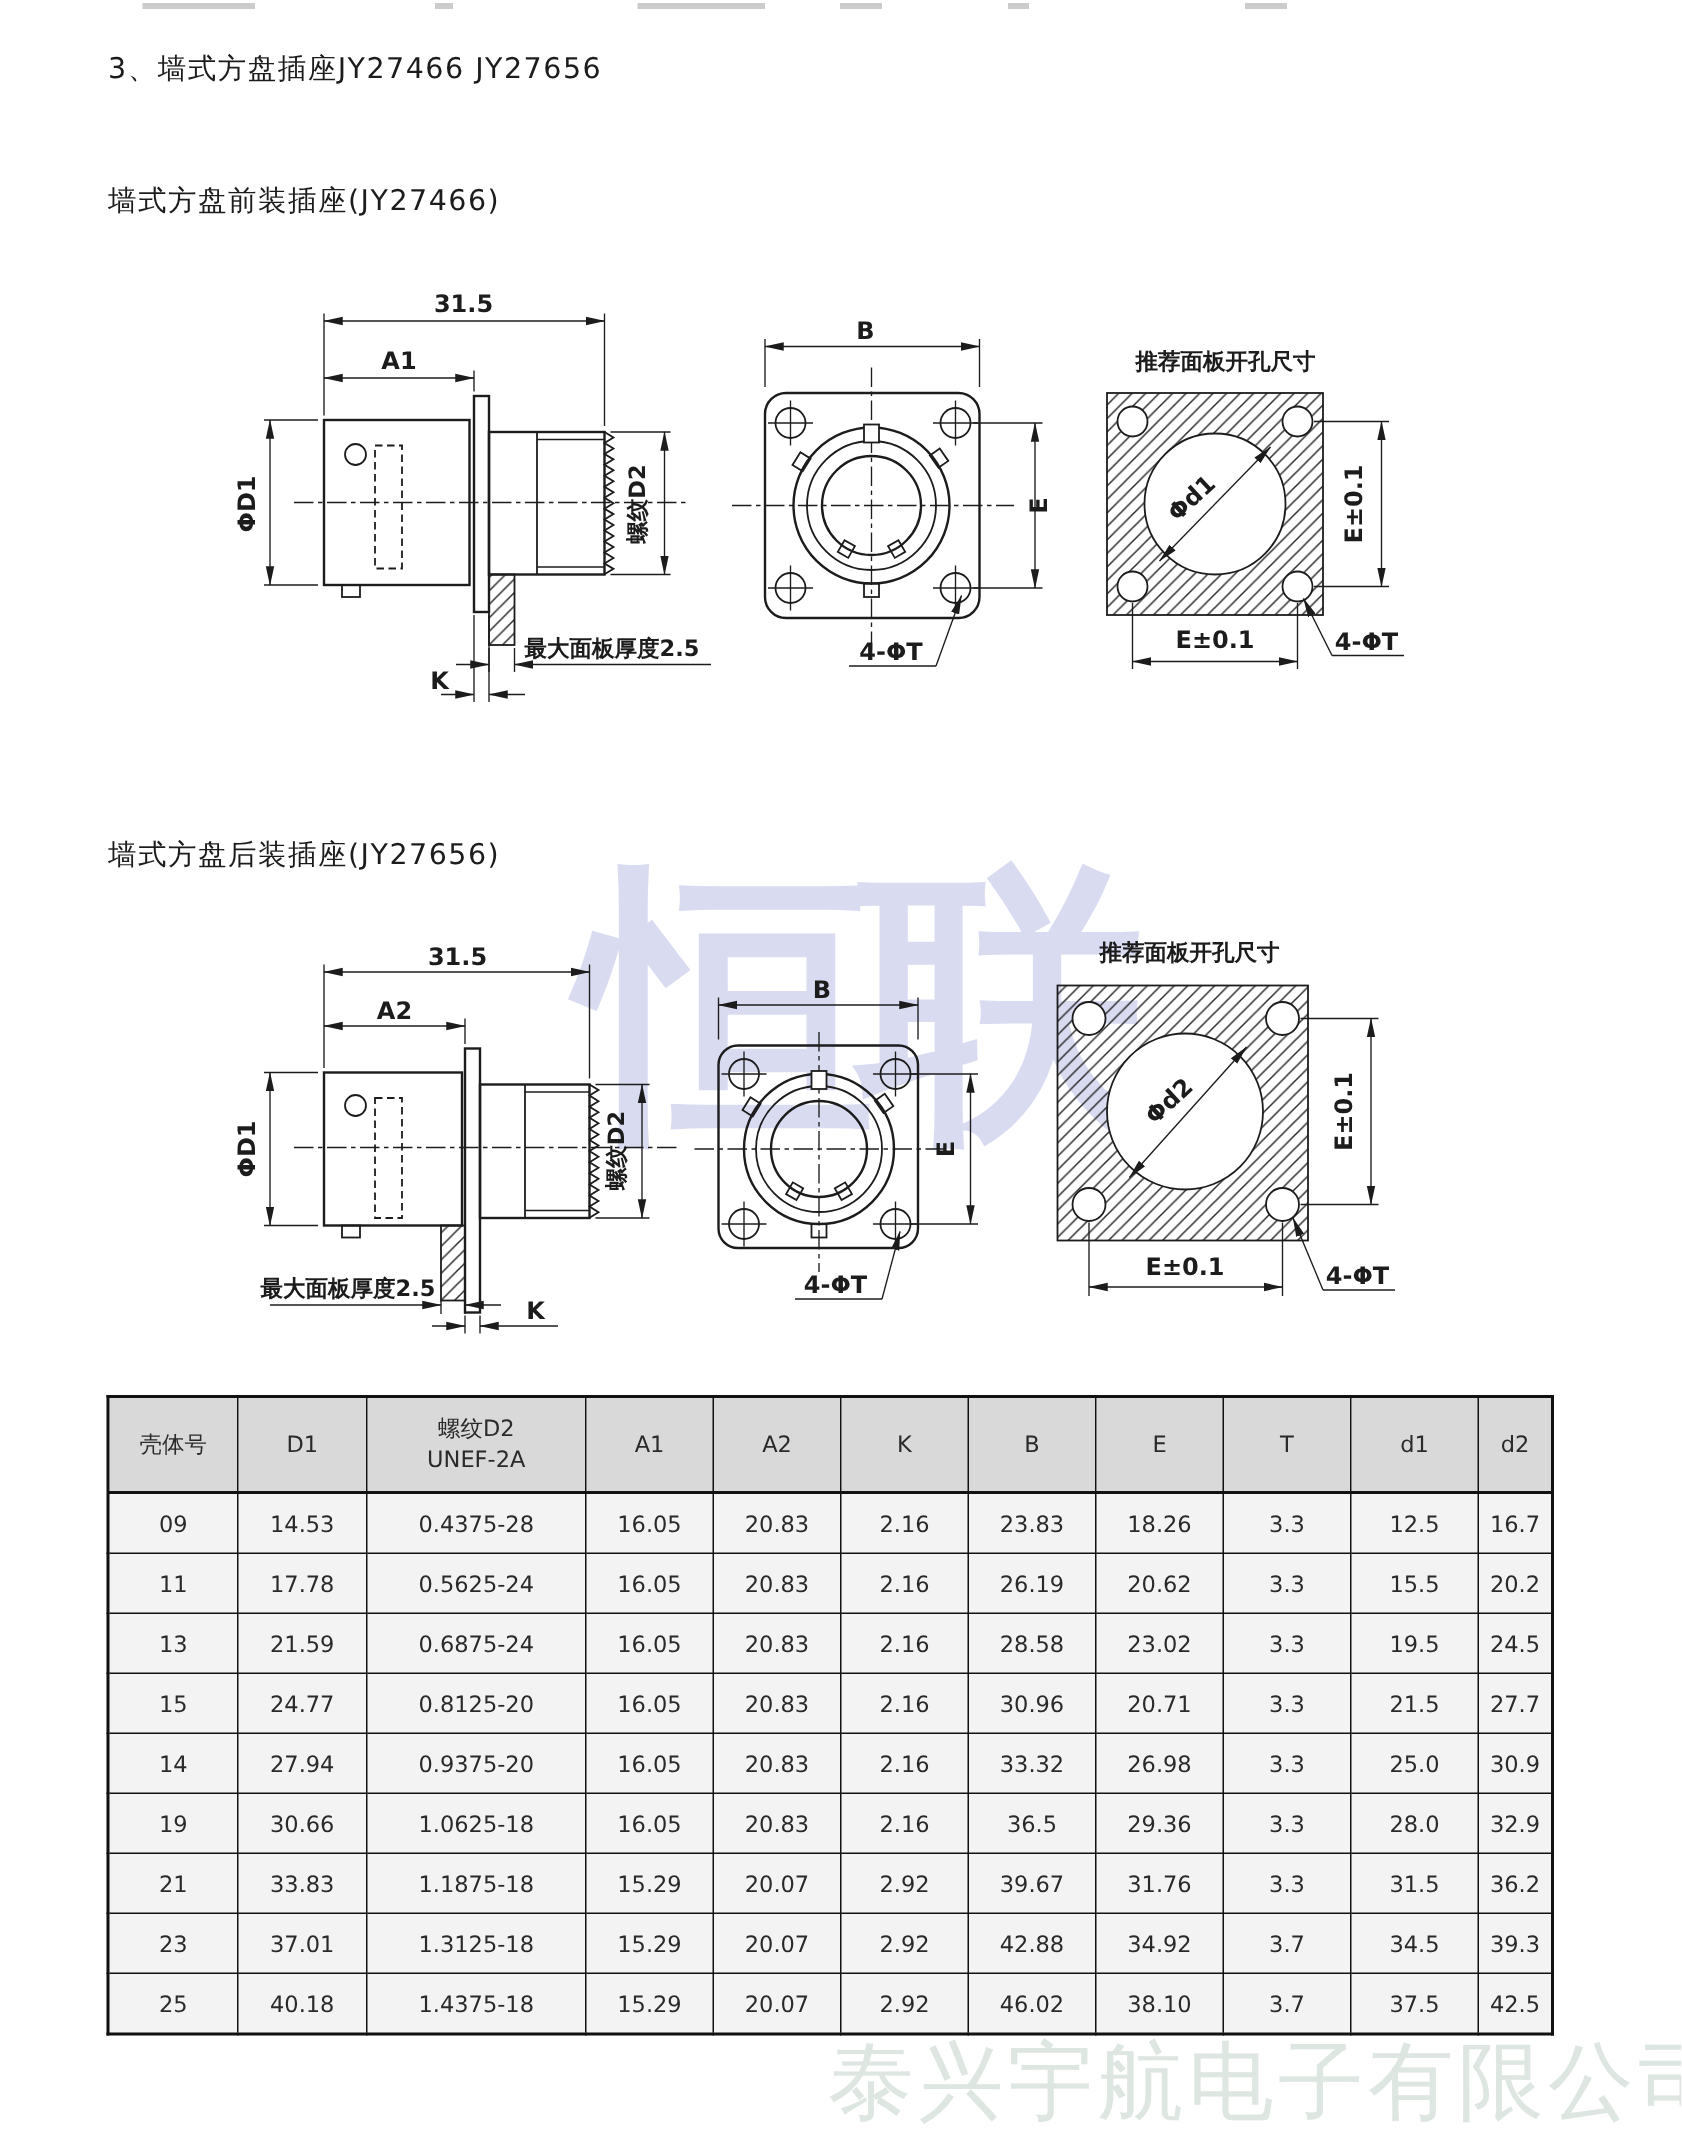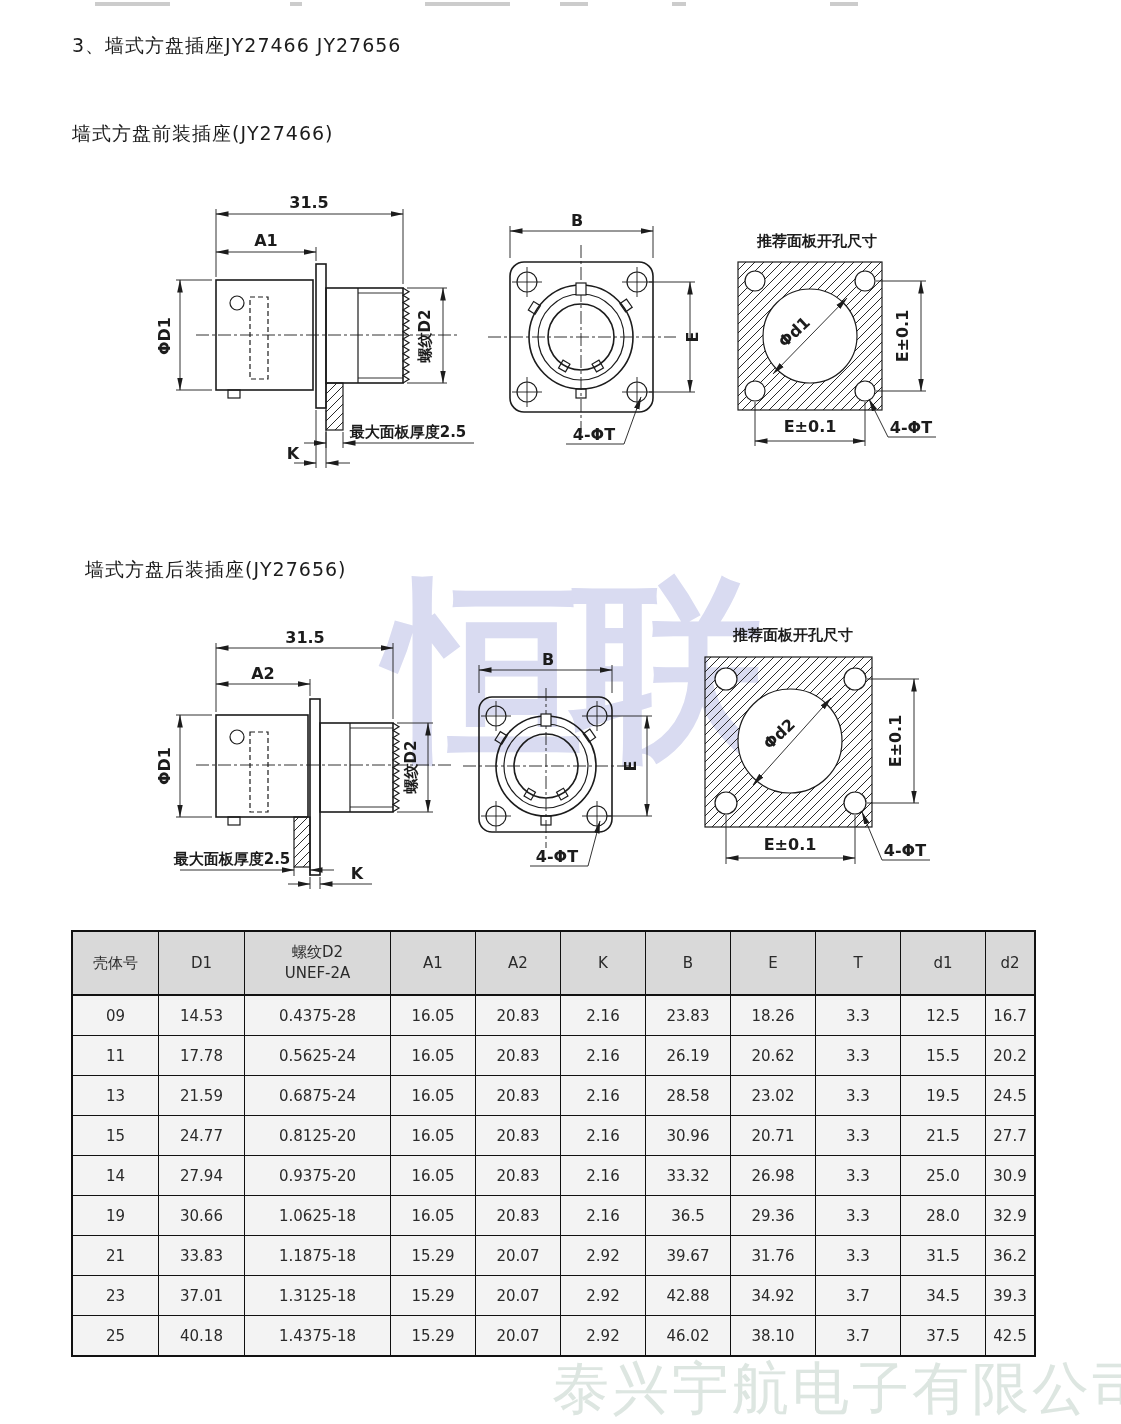--- a/index.html
+++ b/index.html
@@ -1,21 +1,21 @@
 <!DOCTYPE html>
 <html><head>
 <meta charset="utf-8">
 <style>
   html,body{margin:0;padding:0;background:#fff;}
   #page{position:relative;width:1121px;height:1424px;background:#ffffff;overflow:hidden;
         font-family:"DejaVu Sans","Liberation Sans",sans-serif;color:#1c1c1c;}
   .smudge{position:absolute;top:2px;height:4px;background:#9a9a9a;opacity:.5;}
   .title{position:absolute;left:72px;top:33px;font-size:19px;letter-spacing:1px;z-index:3;}
   .h1{position:absolute;left:72px;top:121px;font-size:19px;letter-spacing:1px;z-index:3;text-align:center;}
-  .h2{position:absolute;left:72px;top:557px;font-size:19px;letter-spacing:1px;z-index:3;margin-left:13px;}
+  .h2{position:absolute;left:72px;top:557px;font-size:19px;letter-spacing:1px;z-index:3;}
   .band{position:absolute;left:0;z-index:1;}
   #band1{top:185px;} #band2{top:600px;}
   .wm-c{position:absolute;left:388px;top:572px;font-size:195px;line-height:1;font-weight:bold;
         color:#d9dbf1;letter-spacing:-10px;z-index:0;white-space:nowrap;}
   .wm-b{position:absolute;left:552px;top:1358px;font-size:57px;line-height:1.1;
         color:#dde6e1;font-family:"Liberation Serif","DejaVu Serif",serif;
         letter-spacing:3px;z-index:2;white-space:nowrap;}
   
   .o{stroke-width:1.6;} .o2{stroke-width:1.2;}
   .thin{stroke-width:.9;}

